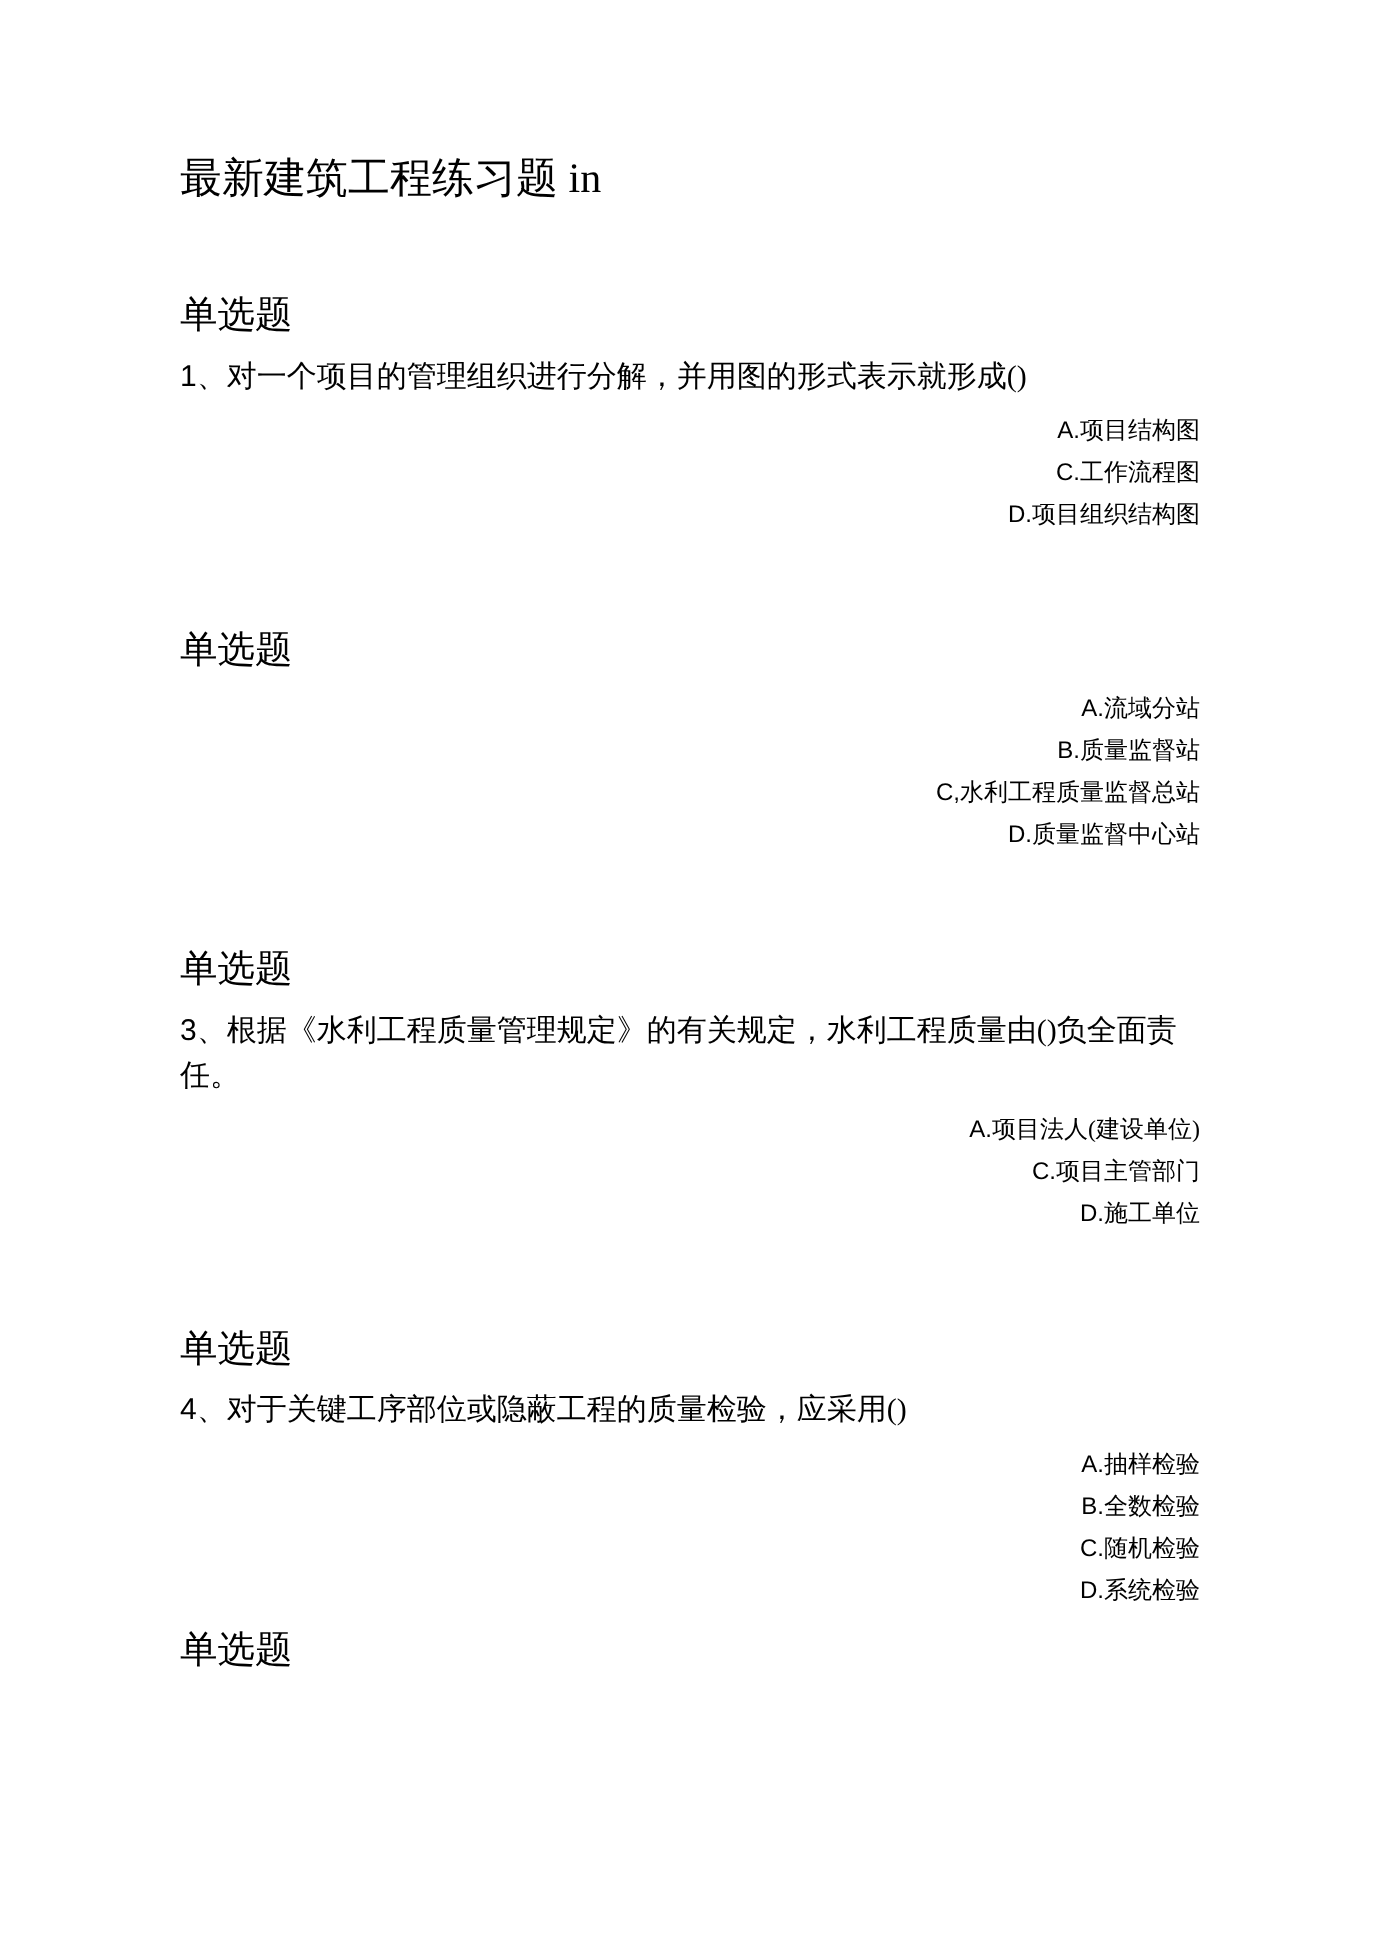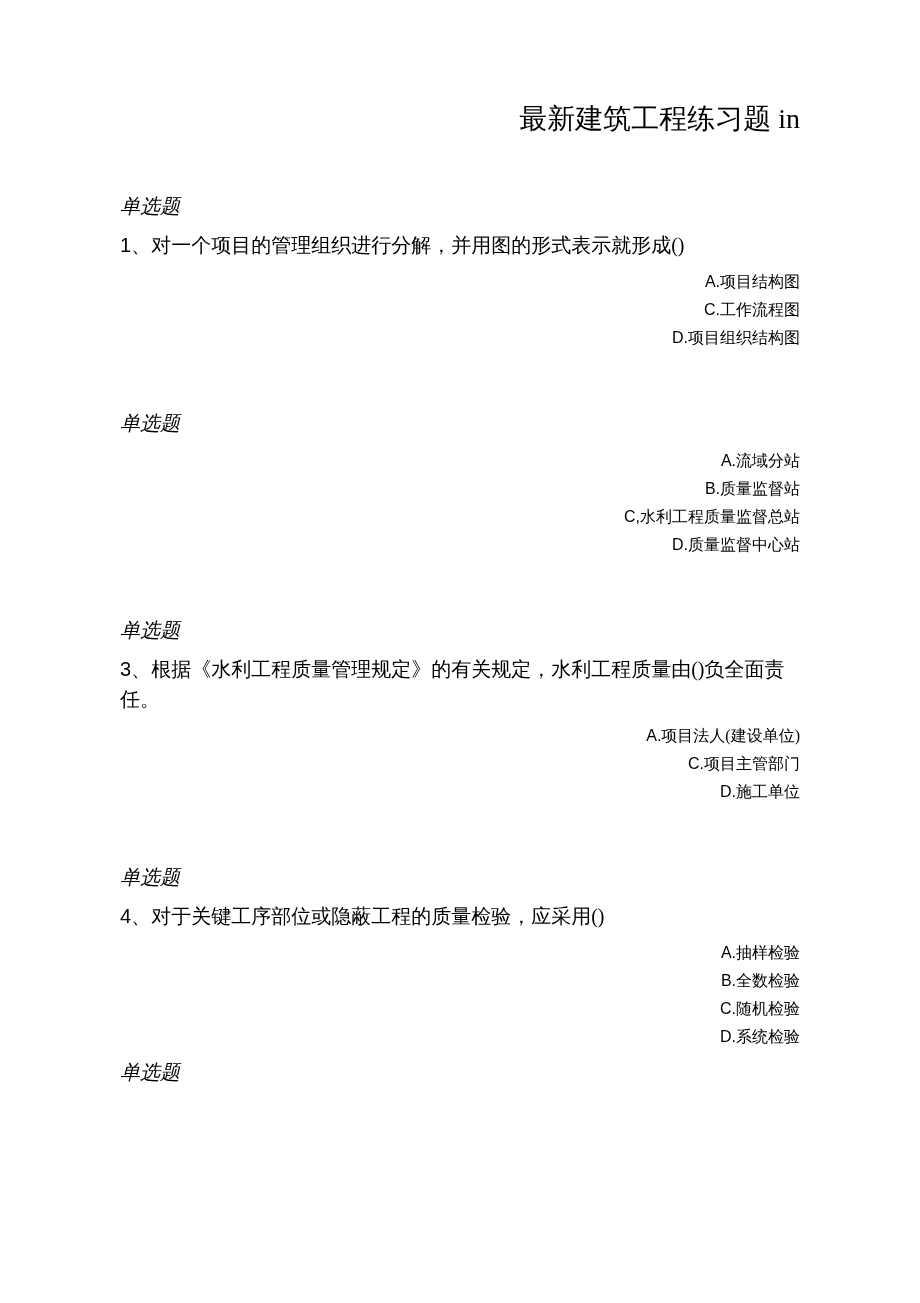--- a/index.html
+++ b/index.html
@@ -9,31 +9,30 @@
     }
     body {
       background: #ffffff;
       font-family: "SimSun", "宋体", serif;
       width: 920px;
       height: 1303px;
       padding: 100px 120px 60px 120px;
       color: #000000;
     }
     .title {
-      text-align: right;
+      text-align: left;
       font-size: 28px;
       font-weight: normal;
       margin-bottom: 55px;
       font-family: "SimSun", "宋体", serif;
     }
     .section-heading {
-      font-size: 20px;
+      font-size: 25px;
       margin-bottom: 10px;
       font-family: "SimSun", "宋体", serif;
-      font-style: italic;
     }
     .question-text {
       font-size: 20px;
       margin-bottom: 8px;
       line-height: 1.5;
     }
     .question-text .qnum {
       font-family: Arial, sans-serif;
     }
     .option {

